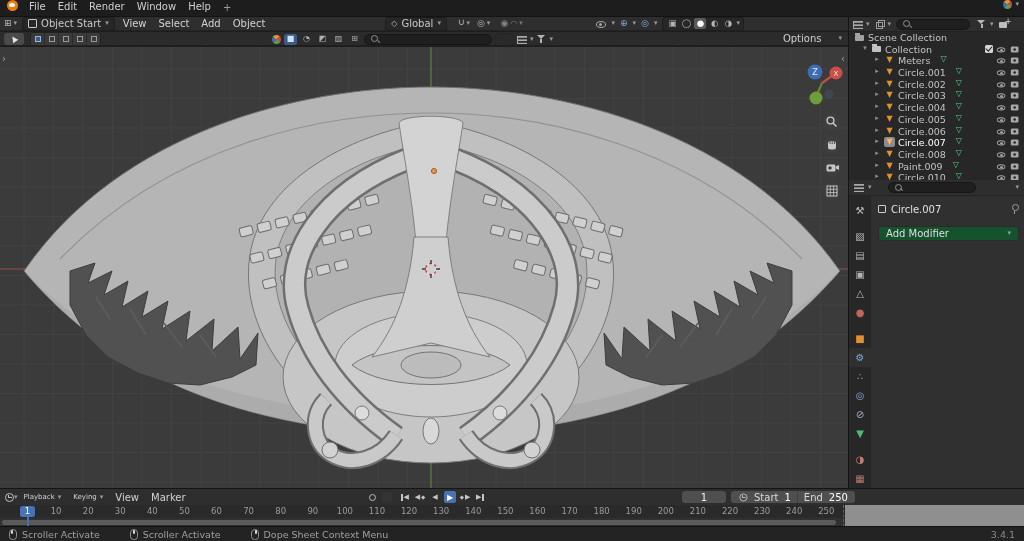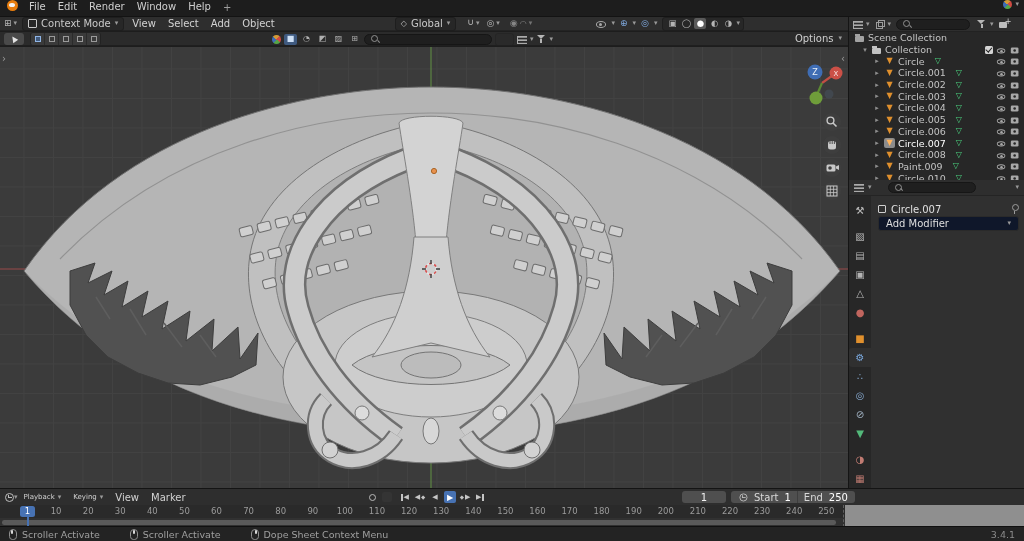--- a/index.html
+++ b/index.html
@@ -89,38 +89,38 @@
   .mbtn:last-child{border-right:none}
   .mbtn .sq{width:6px;height:6px;border:1px dashed #9a9a9a;box-sizing:border-box}
   .mbtn.first .sq{border-color:#8fb5e6;background:#41597a}
   .mid-cluster{position:absolute;left:272px;top:1px;height:12px;display:flex;align-items:center;gap:3px}
   .tgl{width:13px;height:11px;border-radius:2px;display:flex;align-items:center;justify-content:center;color:#b0b0b0;font-size:8px;line-height:1}
   .tgl.on{background:#3f5a80;color:#cfe1f6}
   .srch{height:11px;background:#1f1f1f;border:1px solid #161616;border-radius:6px;display:flex;align-items:center;padding:0 5px;gap:4px;box-sizing:border-box}
   .srch .ph{color:#6f6f6f}
   .mid-cluster .srch{width:128px}
   .dis-tgl{width:17px;height:11px;background:#2a2a2a;border:1px solid #222;border-radius:3px;opacity:.65}
-  .options{margin-left:auto;display:flex;align-items:center;gap:5px;color:#cfcfcf}
+  .options{margin-left:auto;display:flex;align-items:center;gap:17px;color:#cfcfcf}
 
   
   .viewport{position:absolute;left:0;top:47px;width:848px;height:441px;background-color:#3b3b3b;
             background-image:linear-gradient(#424242 1px,transparent 1px),linear-gradient(90deg,#424242 1px,transparent 1px);
             background-size:29.5px 29.5px;background-position:-6px -8px;overflow:hidden}
   .viewport svg.scene{position:absolute;left:0;top:0}
   .vp-text{position:absolute;left:9px;top:5px;line-height:12.5px;font-size:10px;color:#d4d4d4;text-shadow:0 1px 1px rgba(0,0,0,.35)}
   .vp-text .l2,.vp-text .l3{color:#c2c2c2}
   .chev{position:absolute;color:#9a9a9a;font-size:10px;z-index:3}
   .nav{position:absolute;left:798px;top:10px;width:48px;height:160px;z-index:3}
 
   
   .outliner{position:absolute;left:848px;top:17px;width:176px;height:163px;background:#272727;
             border-left:1px solid #151515;box-sizing:border-box;overflow:hidden;z-index:5}
   .ol-header{height:14px;background:#2e2e2e;border-bottom:1px solid #222;display:flex;align-items:center;padding:0 4px;gap:3px}
   .ol-header .srch{width:74px;margin:0 2px}
-  .ol-row{height:11.7px;display:flex;align-items:center;gap:3px;font-size:9.5px;color:#c3c3c3;padding-left:6px;white-space:nowrap}
+  .ol-row{height:11.7px;display:flex;align-items:flex-start;gap:3px;font-size:9.5px;color:#c3c3c3;padding-left:6px;white-space:nowrap}
   .ol-row .rt{margin-left:auto;display:flex;align-items:center;gap:3px;padding-right:3px}
   .ol-row .rt .i-eye{transform:scale(.85)}
   .ol-row .rt .i-cam{transform:scale(.85)}
   .disc{color:#8f8f8f;font-size:7px;width:8px;text-align:center;flex:0 0 auto}
   .objic{color:#e0902d;font-size:8px;width:11px;text-align:center;line-height:10px;flex:0 0 auto;border-radius:2px}
   .modic{color:#4ad17e;font-size:8px;margin-left:7px;line-height:1}
   .ol-row.active .objic{background:#8c8c8c;color:#ffb45e}
   .ol-row.active .olname{color:#ffffff}
   .i-check{width:8px;height:8px;background:#d4d4d4;border-radius:1.5px;position:relative;flex:0 0 auto}
   .i-check::after{content:"";position:absolute;left:2.2px;top:0.8px;width:2.6px;height:4.6px;border-right:1.4px solid #202020;border-bottom:1.4px solid #202020;transform:rotate(40deg)}
@@ -133,21 +133,21 @@
   .pr-body{position:absolute;left:0;top:16px;right:0;bottom:0;display:flex}
   .pr-tabs{width:22px;background:#272727;padding-top:5px;display:flex;flex-direction:column;align-items:stretch}
   .pr-tab{height:20px;display:flex;align-items:center;justify-content:center;font-size:10px;line-height:1}
   .pr-tab.gap{margin-top:7px}
   .pr-tab.active{background:#303030;border-radius:3px 0 0 3px}
   .pr-content{flex:1;padding:6px 5px 0 7px}
   .crumb{display:flex;align-items:center;gap:5px;height:14px}
   .obj-sq{width:8px;height:8px;border:1.3px solid #cfcfcf;border-radius:1px;box-sizing:border-box;flex:0 0 auto}
   .crumb .name{color:#e0e0e0}
   .crumb .i-pin{margin-left:auto}
-  .addmod{height:15px;background:#0f172a;border:1px solid #2a2a2a;border-radius:3px;
+  .addmod{margin-top:10px;height:15px;background:#14532d;border:1px solid #2a2a2a;border-radius:3px;
           display:flex;align-items:center;padding:0 7px;color:#dedede;box-sizing:border-box}
   .addmod .caret{margin-left:auto}
 
   
   .timeline{position:absolute;left:0;top:488px;width:1024px;height:38px;background:#2e2e2e;border-top:1px solid #141414;box-sizing:border-box;z-index:6}
   .tl-header{position:relative;height:16px;display:flex;align-items:center;padding:0 4px}
   .tl-menu{display:flex;align-items:center;gap:3px}
   .tl-menu .caret-ic{display:none;font-size:7px;color:#9a9a9a}
   .tl-menu.caret .caret-ic{display:inline}
   .tl-center{position:absolute;left:366px;top:2px;display:flex;align-items:center;gap:3px}
@@ -206,21 +206,21 @@
       </div>
 
     </div>
   </div>
 
   <div class="vp-header">
     <span class="glyph-ic">⊞</span>
     <span class="caret">▾</span>
     <span class="pill" style="margin-left:3px">
       <span class="objmode-sq"></span>
-      <span>Context Mode</span>
+      <span>Object Start</span>
       <span class="caret">▾</span>
     </span>
     <div class="row">
 
     <div class="hmenu">View</div>
         <div class="hmenu">Select</div>
         <div class="hmenu">Add</div>
         <div class="hmenu">Object</div>
       </div>
     <span class="pill" style="margin-left:112px">
@@ -431,21 +431,21 @@
         <span class="i-check"></span>
         <span class="i-eye"></span>
         <span class="i-cam"></span>
       </span>
     </div>
     <div>
 
         <div class="ol-row" style="padding-left:24px">
           <span class="disc">▸</span>
           <span class="objic">▼</span>
-          <span class="olname">Circle</span>
+          <span class="olname">Meters</span>
           <span class="modic">▽</span>
           <span class="rt">
             <span class="i-eye"></span>
             <span class="i-cam"></span>
           </span>
         </div>
 
         <div class="ol-row" style="padding-left:24px">
           <span class="disc">▸</span>
           <span class="objic">▼</span>

